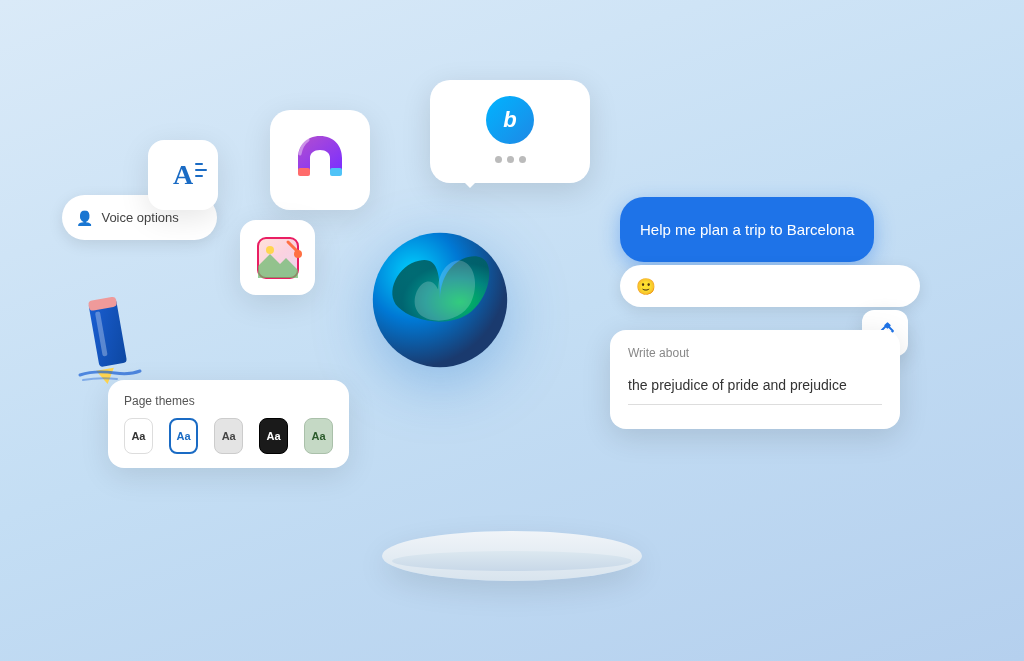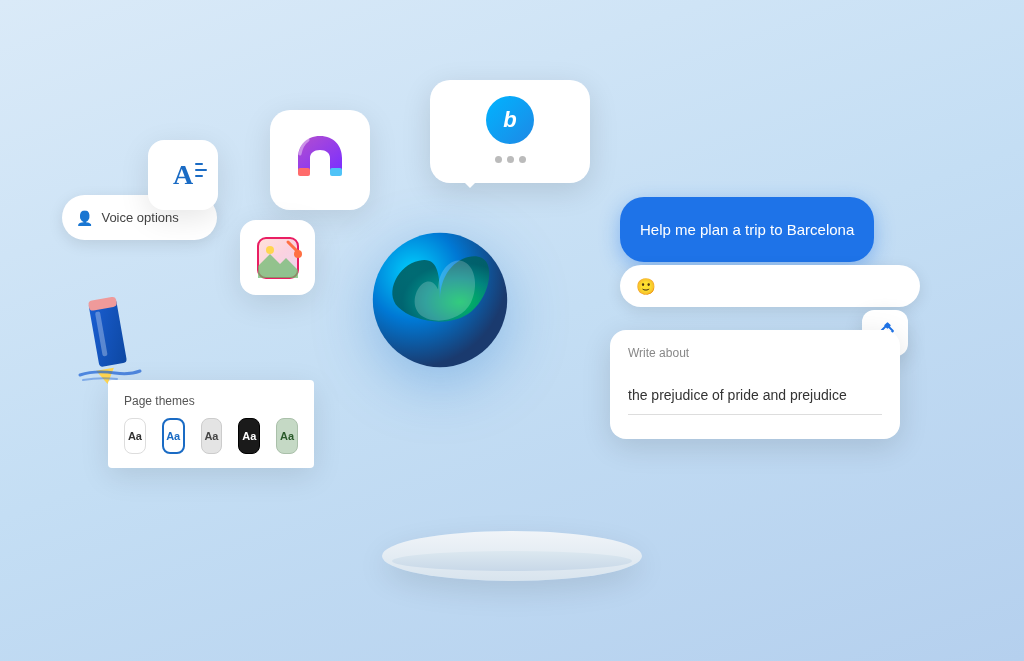--- a/index.html
+++ b/index.html
@@ -120,23 +120,23 @@
       top: 295px;
       left: 75px;
       width: 75px;
       height: 95px;
     }
 
     
     .themes-card {
       top: 380px;
       left: 108px;
-      width: 206px;
+      width: 241px;
       padding: 14px 16px;
-      border-radius: 4px;
+      border-radius: 16px;
     }
 
     .themes-title {
       font-size: 12px;
       color: #555;
       margin-bottom: 10px;
       font-weight: 500;
     }
 
     .themes-swatches {
@@ -248,21 +248,21 @@
       width: 290px;
       padding: 16px 18px;
       background: white;
       border-radius: 16px;
       box-shadow: 0 8px 30px rgba(0,0,0,0.12);
     }
 
     .write-label {
       font-size: 12px;
       color: #888;
-      margin-bottom: 26px;
+      margin-bottom: 16px;
       font-weight: 500;
     }
 
     .write-input-area {
       font-size: 14px;
       color: #333;
       margin-bottom: 8px;
       line-height: 1.4;
     }
 

